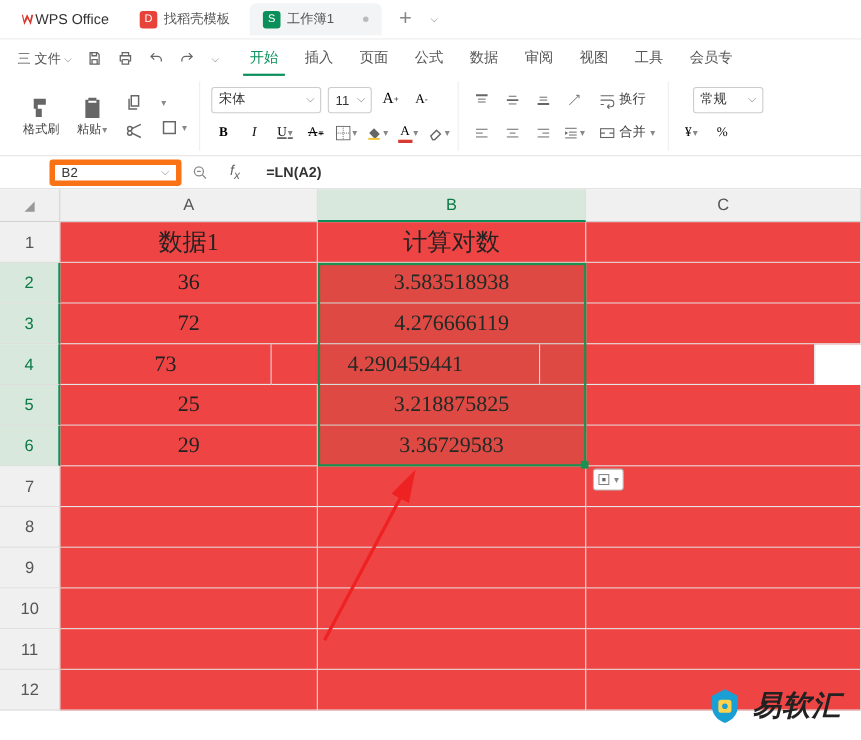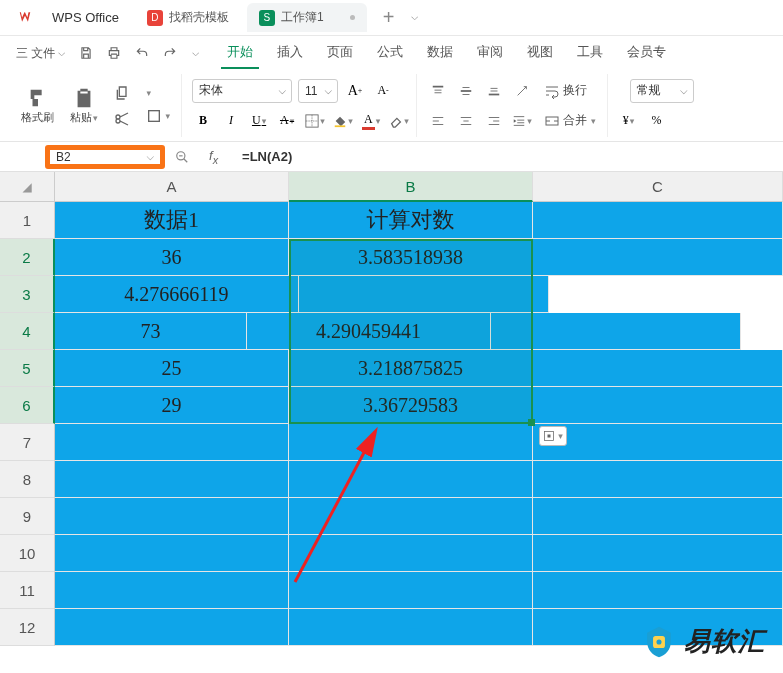--- a/index.html
+++ b/index.html
@@ -1,20 +1,20 @@
 <!DOCTYPE html>
 <html><head>
 <meta charset="utf-8">
 <style>
 * { box-sizing: border-box; margin: 0; padding: 0; }
 body { font-family: "Microsoft YaHei", Arial, sans-serif; font-size: 12px; background: #fff; width: 783px; height: 673px; overflow: hidden; position: relative; }
 
 
 .title-bar { height: 36px; display: flex; align-items: center; padding: 0 8px; background: #fff; border-bottom: 1px solid #e8e8e8; }
-.app-logo { display: flex; gap: 20px; padding: 0 10px; font-size: 13px; color: #333; }
+.app-logo { display: flex; align-items: center; gap: 0; padding: 0 10px; font-size: 13px; color: #333; }
 .app-logo svg { width: 14px; height: 14px; }
 .tab { display: flex; align-items: center; gap: 6px; padding: 6px 12px; margin-left: 6px; border-radius: 6px 6px 0 0; font-size: 12px; color: #555; cursor: pointer; }
 .tab.active { background: #f2f4f5; }
 .tab .tab-icon { width: 16px; height: 16px; display: inline-flex; align-items: center; justify-content: center; border-radius: 3px; font-size: 10px; color: #fff; }
 .tab .dot { width: 5px; height: 5px; border-radius: 50%; background: #bbb; margin-left: 20px; }
 .new-tab { margin-left: 10px; font-size: 20px; color: #888; cursor: pointer; padding: 0 6px; }
 
 
 .menu-bar { height: 34px; display: flex; align-items: center; padding: 0 10px; gap: 2px; background: #fff; }
 .menu-btn { padding: 4px 6px; color: #555; cursor: pointer; display:flex; align-items:center; gap:2px;}
@@ -50,21 +50,21 @@
 .grid-wrap { position: relative; }
 .corner { position: absolute; left: 0; top: 0; width: 55px; height: 30px; background: #f0f0f0; border-right: 1px solid #ccc; border-bottom: 1px solid #ccc; display:flex; align-items:center; justify-content:center; color:#999;}
 .col-headers { position: absolute; left: 55px; top: 0; right: 0; height: 30px; display: flex; }
 .col-h { background: #f0f0f0; border-right: 1px solid #ddd; border-bottom: 1px solid #ccc; display: flex; align-items: center; justify-content: center; font-size: 15px; color: #555; }
 .col-h.sel { background: #d9e8dc; color: #0a7a46; border-bottom: 2px solid #0a8f5b;}
 .row-headers { position: absolute; left: 0; top: 30px; width: 55px; }
 .row-h { height: 37px; background: #f0f0f0; border-bottom: 1px solid #ddd; border-right: 1px solid #ccc; display: flex; align-items: center; justify-content: center; font-size: 15px; color: #555; }
 .row-h.sel { background: #d9e8dc; color: #0a7a46; border-right: 2px solid #0a8f5b;}
 .cells { position: absolute; left: 55px; top: 30px; right: 0; }
 .row { height: 37px; display: flex; }
-.cell { border-right: 1px solid #e5e5e5; border-bottom: 1px solid #e5e5e5; display: flex; align-items: center; justify-content: center; font-size: 20px; font-family: "SimSun","宋体", serif; color: #222; background:#0ea5e9;}
+.cell { border-right: 1px solid #e5e5e5; border-bottom: 1px solid #e5e5e5; display: flex; align-items: center; justify-content: center; font-size: 20px; font-family: "SimSun","宋体", serif; color: #222; background:#ef4444;}
 .cell.header-cell { font-size: 22px; }
 
 
 .selection { position: absolute; border: 2px solid #1a9150; background: rgba(26,145,80,0.08); pointer-events: none; }
 .sel-handle { position: absolute; width: 7px; height: 7px; background: #1a9150; right: -4px; bottom: -4px; }
 .smart-tag { position: absolute; width: 28px; height: 20px; border: 1px solid #bbb; background: #fff; border-radius: 3px; display:flex; align-items:center; justify-content:center; font-size:11px; color:#555; gap:2px;}
 
 
 .arrow-svg { position: absolute; pointer-events: none; }
 
@@ -362,20 +362,21 @@
         <div class="cell header-cell" style="width: 234px;">数据1</div>
         <div class="cell header-cell" style="width: 244px;">计算对数</div>
         <div class="cell header-cell" style="width: 250px;"></div>
       </div>
       <div class="row">
         <div class="cell" style="width: 234px;">36</div>
         <div class="cell" style="width: 244px;">3.583518938</div>
         <div class="cell" style="width: 250px;"></div>
       </div>
       <div class="row">
+        <div class="cell" style="width: 234px;">72</div>
         <div class="cell" style="width: 244px;">4.276666119</div>
         <div class="cell" style="width: 250px;"></div>
       </div>
       <div class="row">
         <div class="cell" style="width: 192px;">73</div>
         <div class="cell" style="width: 244px;">4.290459441</div>
         <div class="cell" style="width: 250px;"></div>
       </div>
       <div class="row">
         <div class="cell" style="width: 234px;">25</div>

